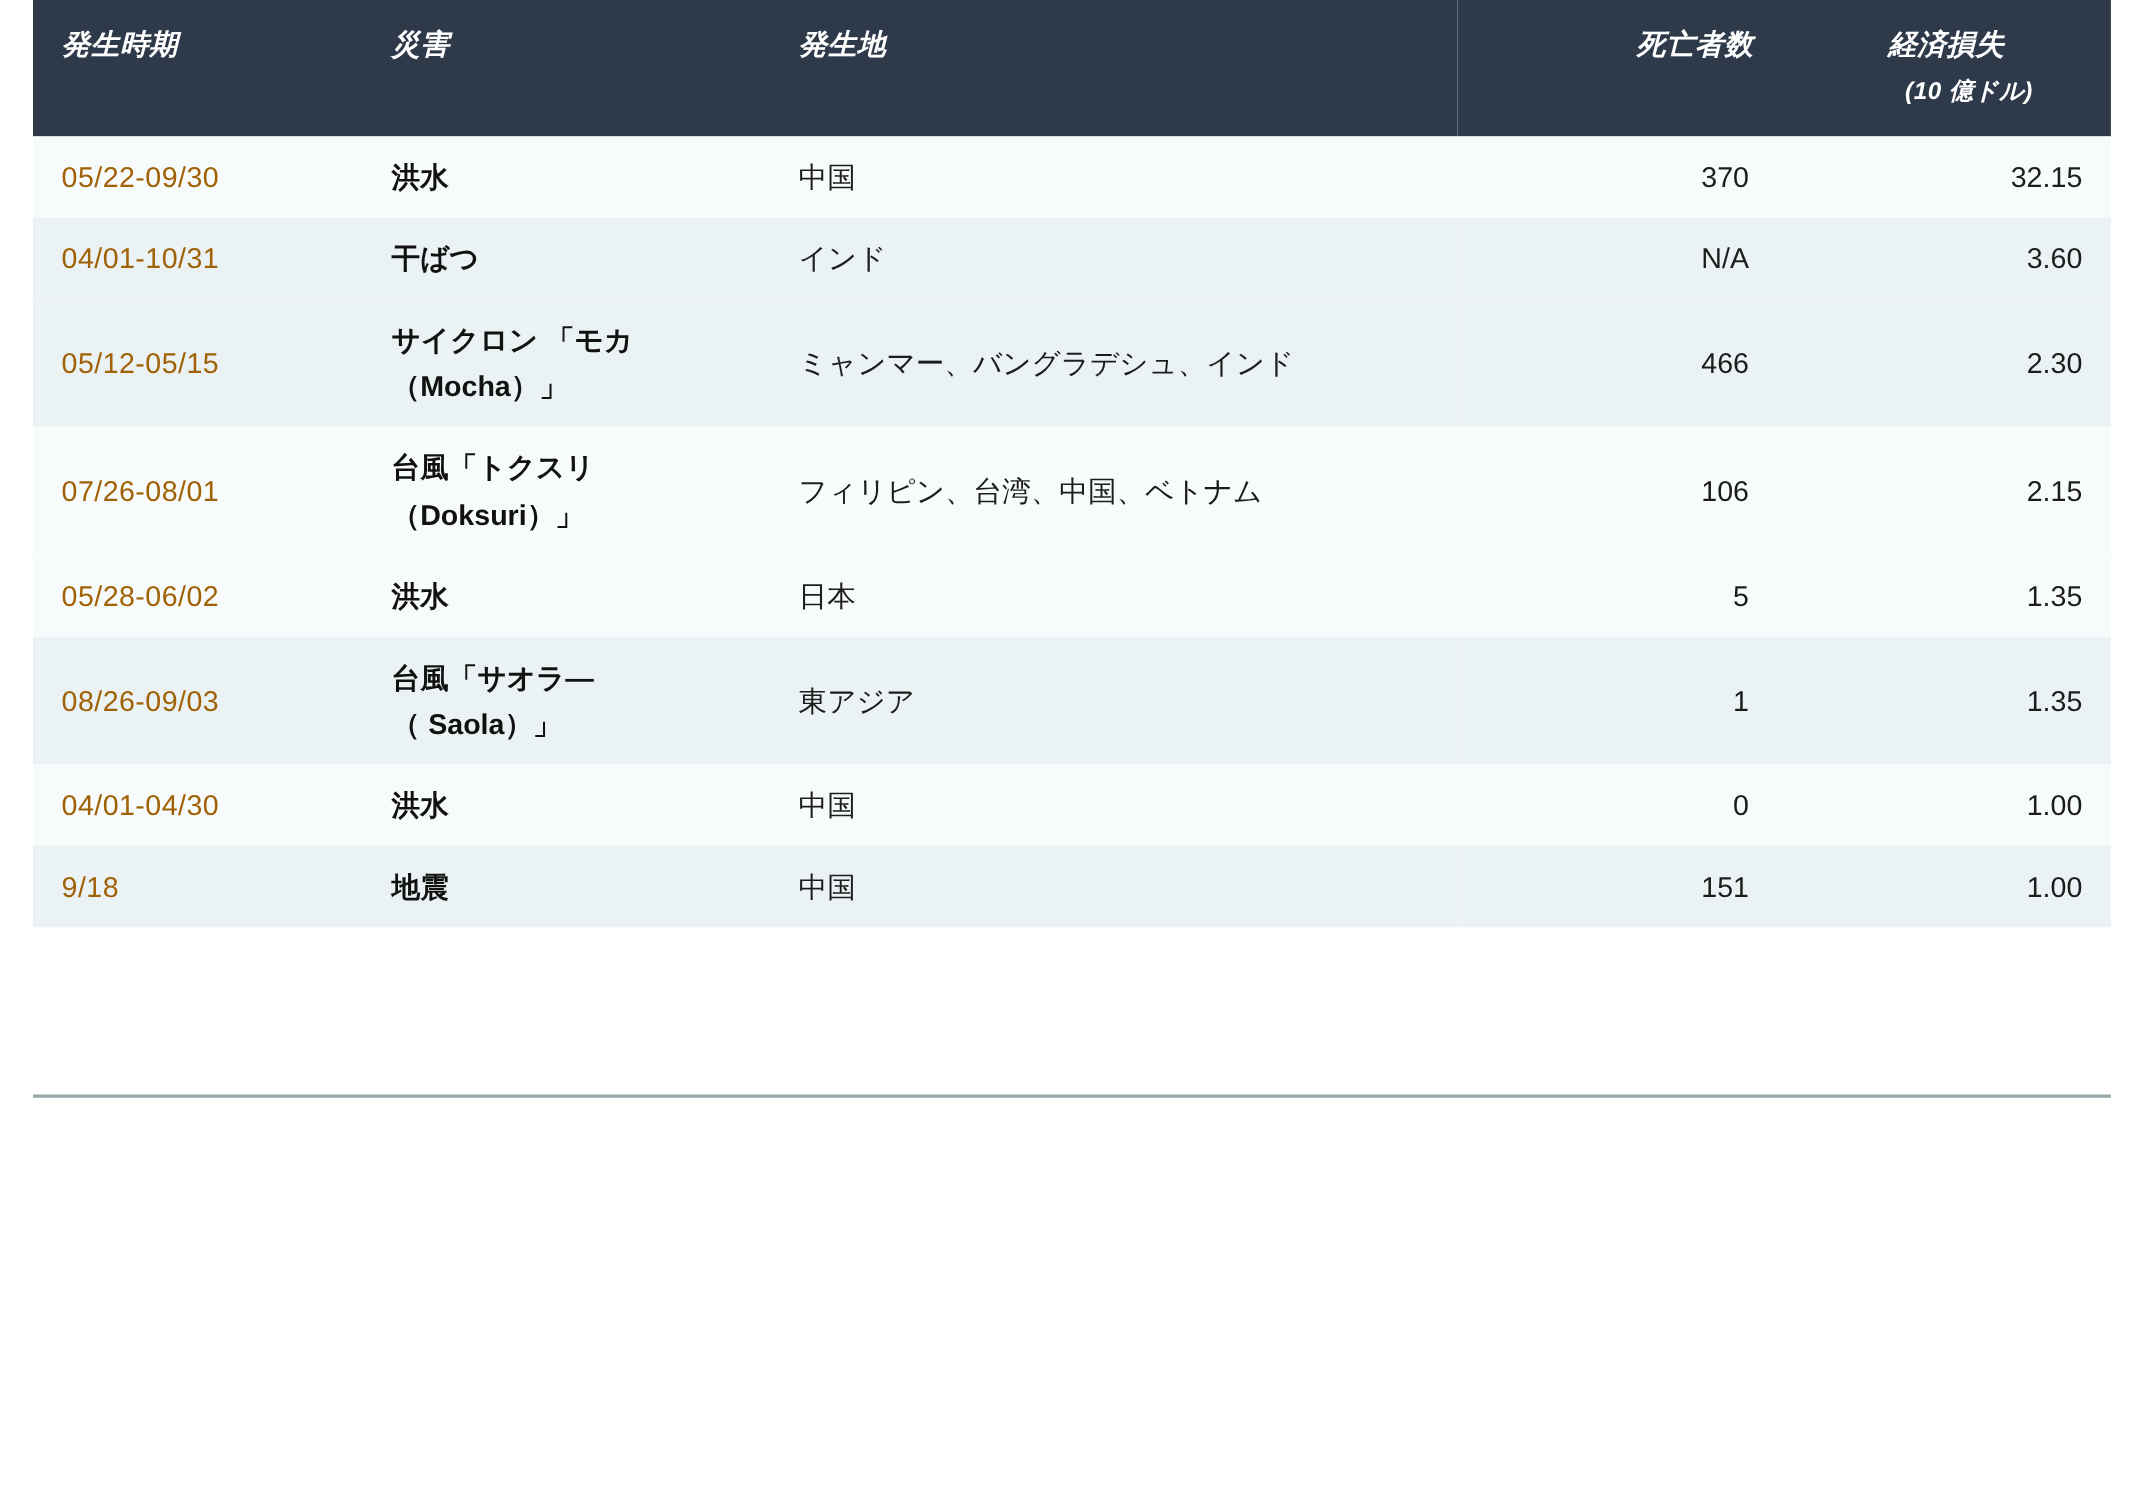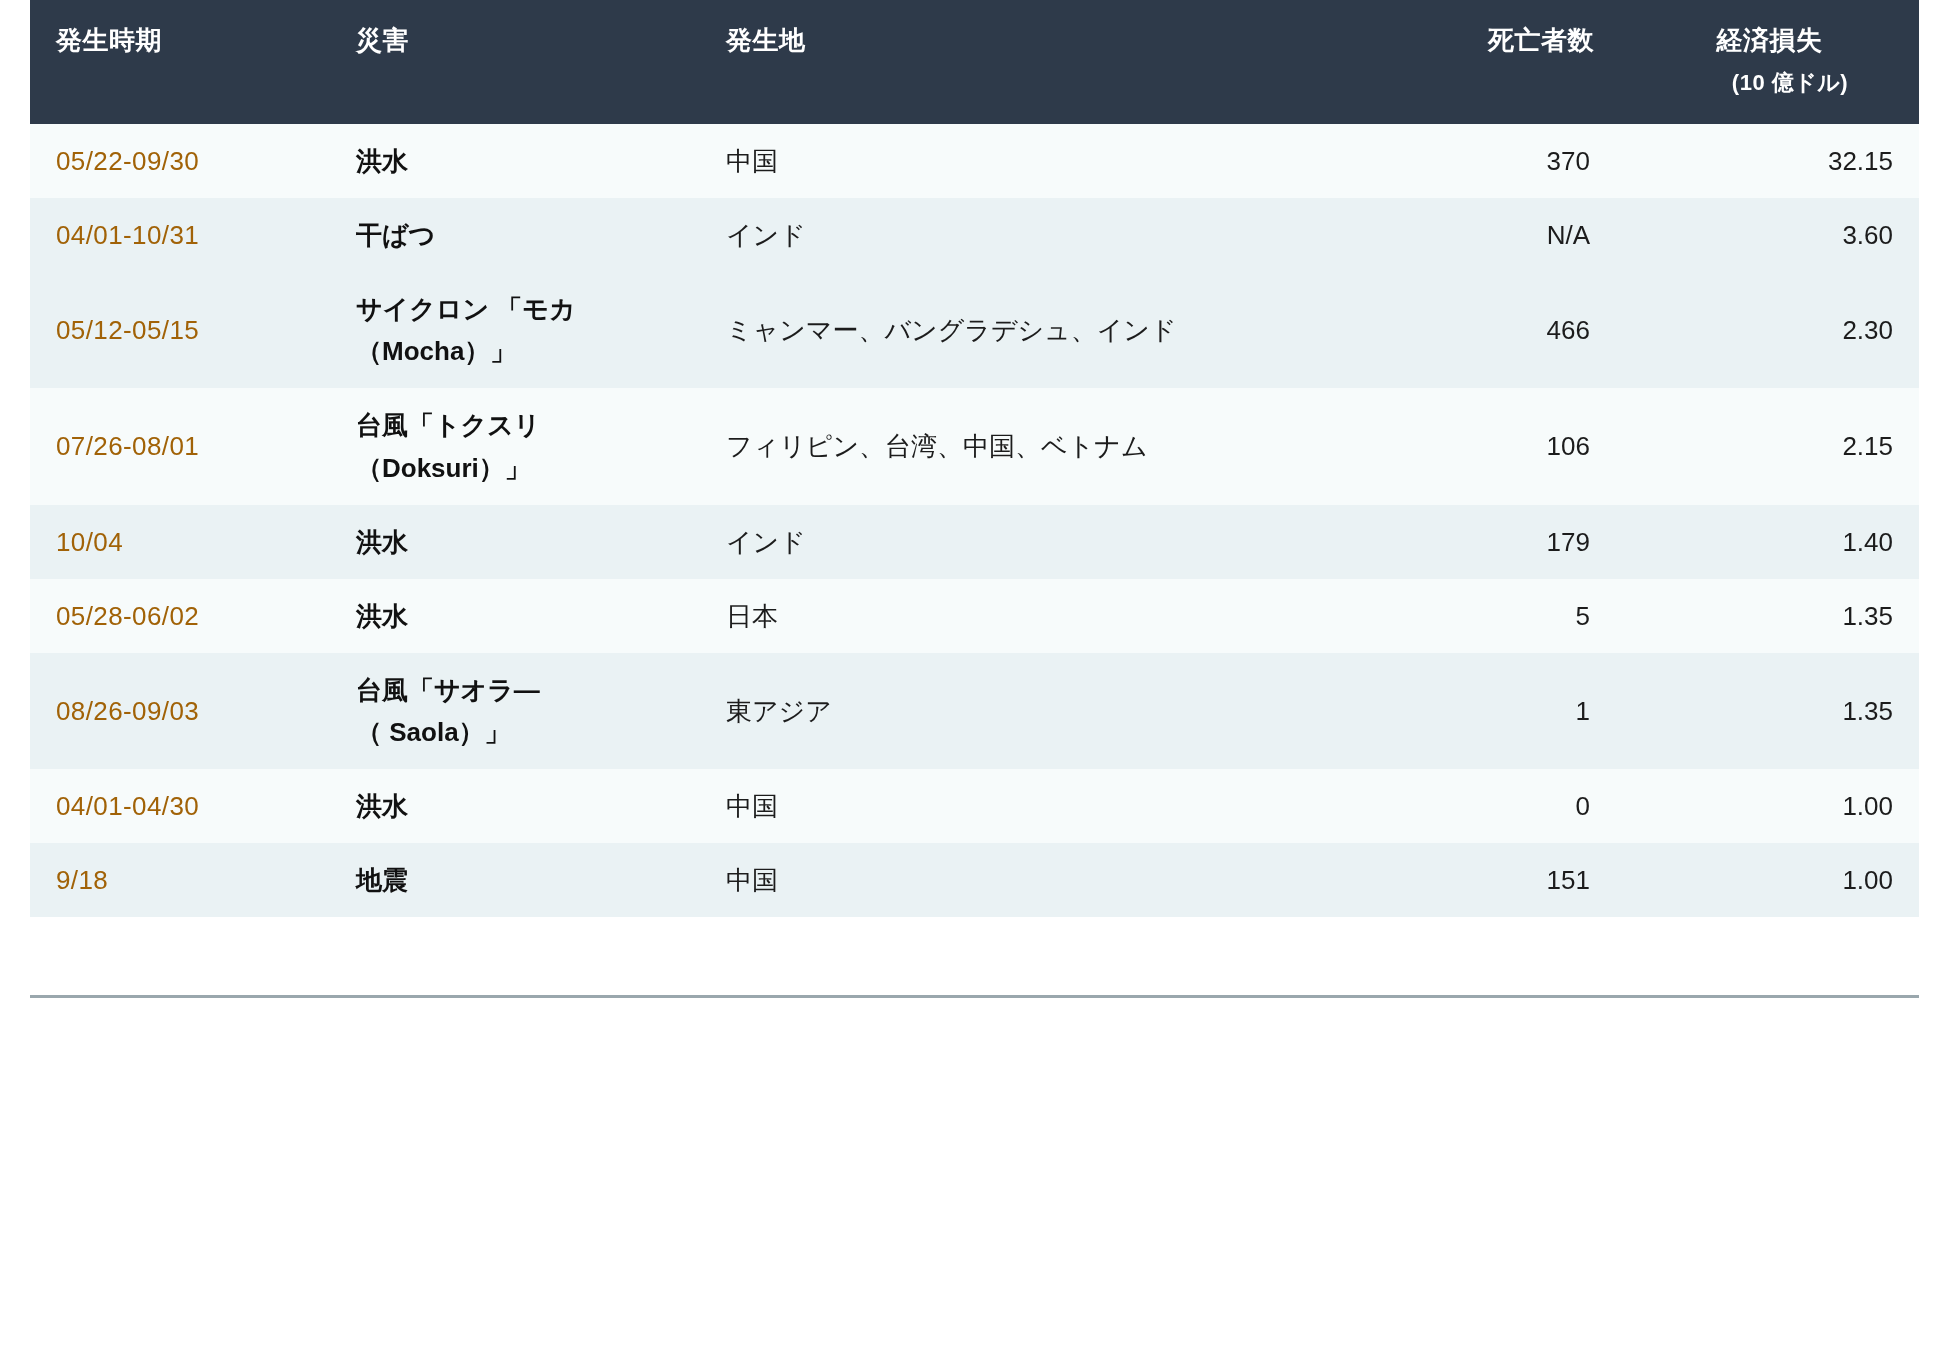--- a/index.html
+++ b/index.html
@@ -46,20 +46,21 @@
   thead th {
     background: #2e3a4a;
     color: #ffffff;
     font-weight: 700;
     text-align: left;
     vertical-align: top;
     padding: 18px 26px 22px 26px;
     font-size: 26px;
     line-height: 1.75;
     letter-spacing: 0.5px;
+    font-style: italic;
   }
   thead th.num {
     text-align: right;
   }
   thead th.loss {
     text-align: center;
   }
   .th-line2 {
     display: block;
     font-size: 22px;
@@ -175,29 +176,20 @@
           <td class="period">07/26-08/01</td>
           <td class="type">
             <span class="type-l1">台風「トクスリ</span>
             <span class="type-l2">（Doksuri）」</span>
           </td>
           <td class="place">フィリピン、台湾、中国、ベトナム</td>
           <td class="deaths">106</td>
           <td class="loss">2.15</td>
         </tr>
 
-        <tr class="even">
-          <td class="period">10/04</td>
-          <td class="type">
-            <span class="type-l1">洪水</span>
-          </td>
-          <td class="place">インド</td>
-          <td class="deaths">179</td>
-          <td class="loss">1.40</td>
-        </tr>
 
         <tr class="odd">
           <td class="period">05/28-06/02</td>
           <td class="type">
             <span class="type-l1">洪水</span>
           </td>
           <td class="place">日本</td>
           <td class="deaths">5</td>
           <td class="loss">1.35</td>
         </tr>

